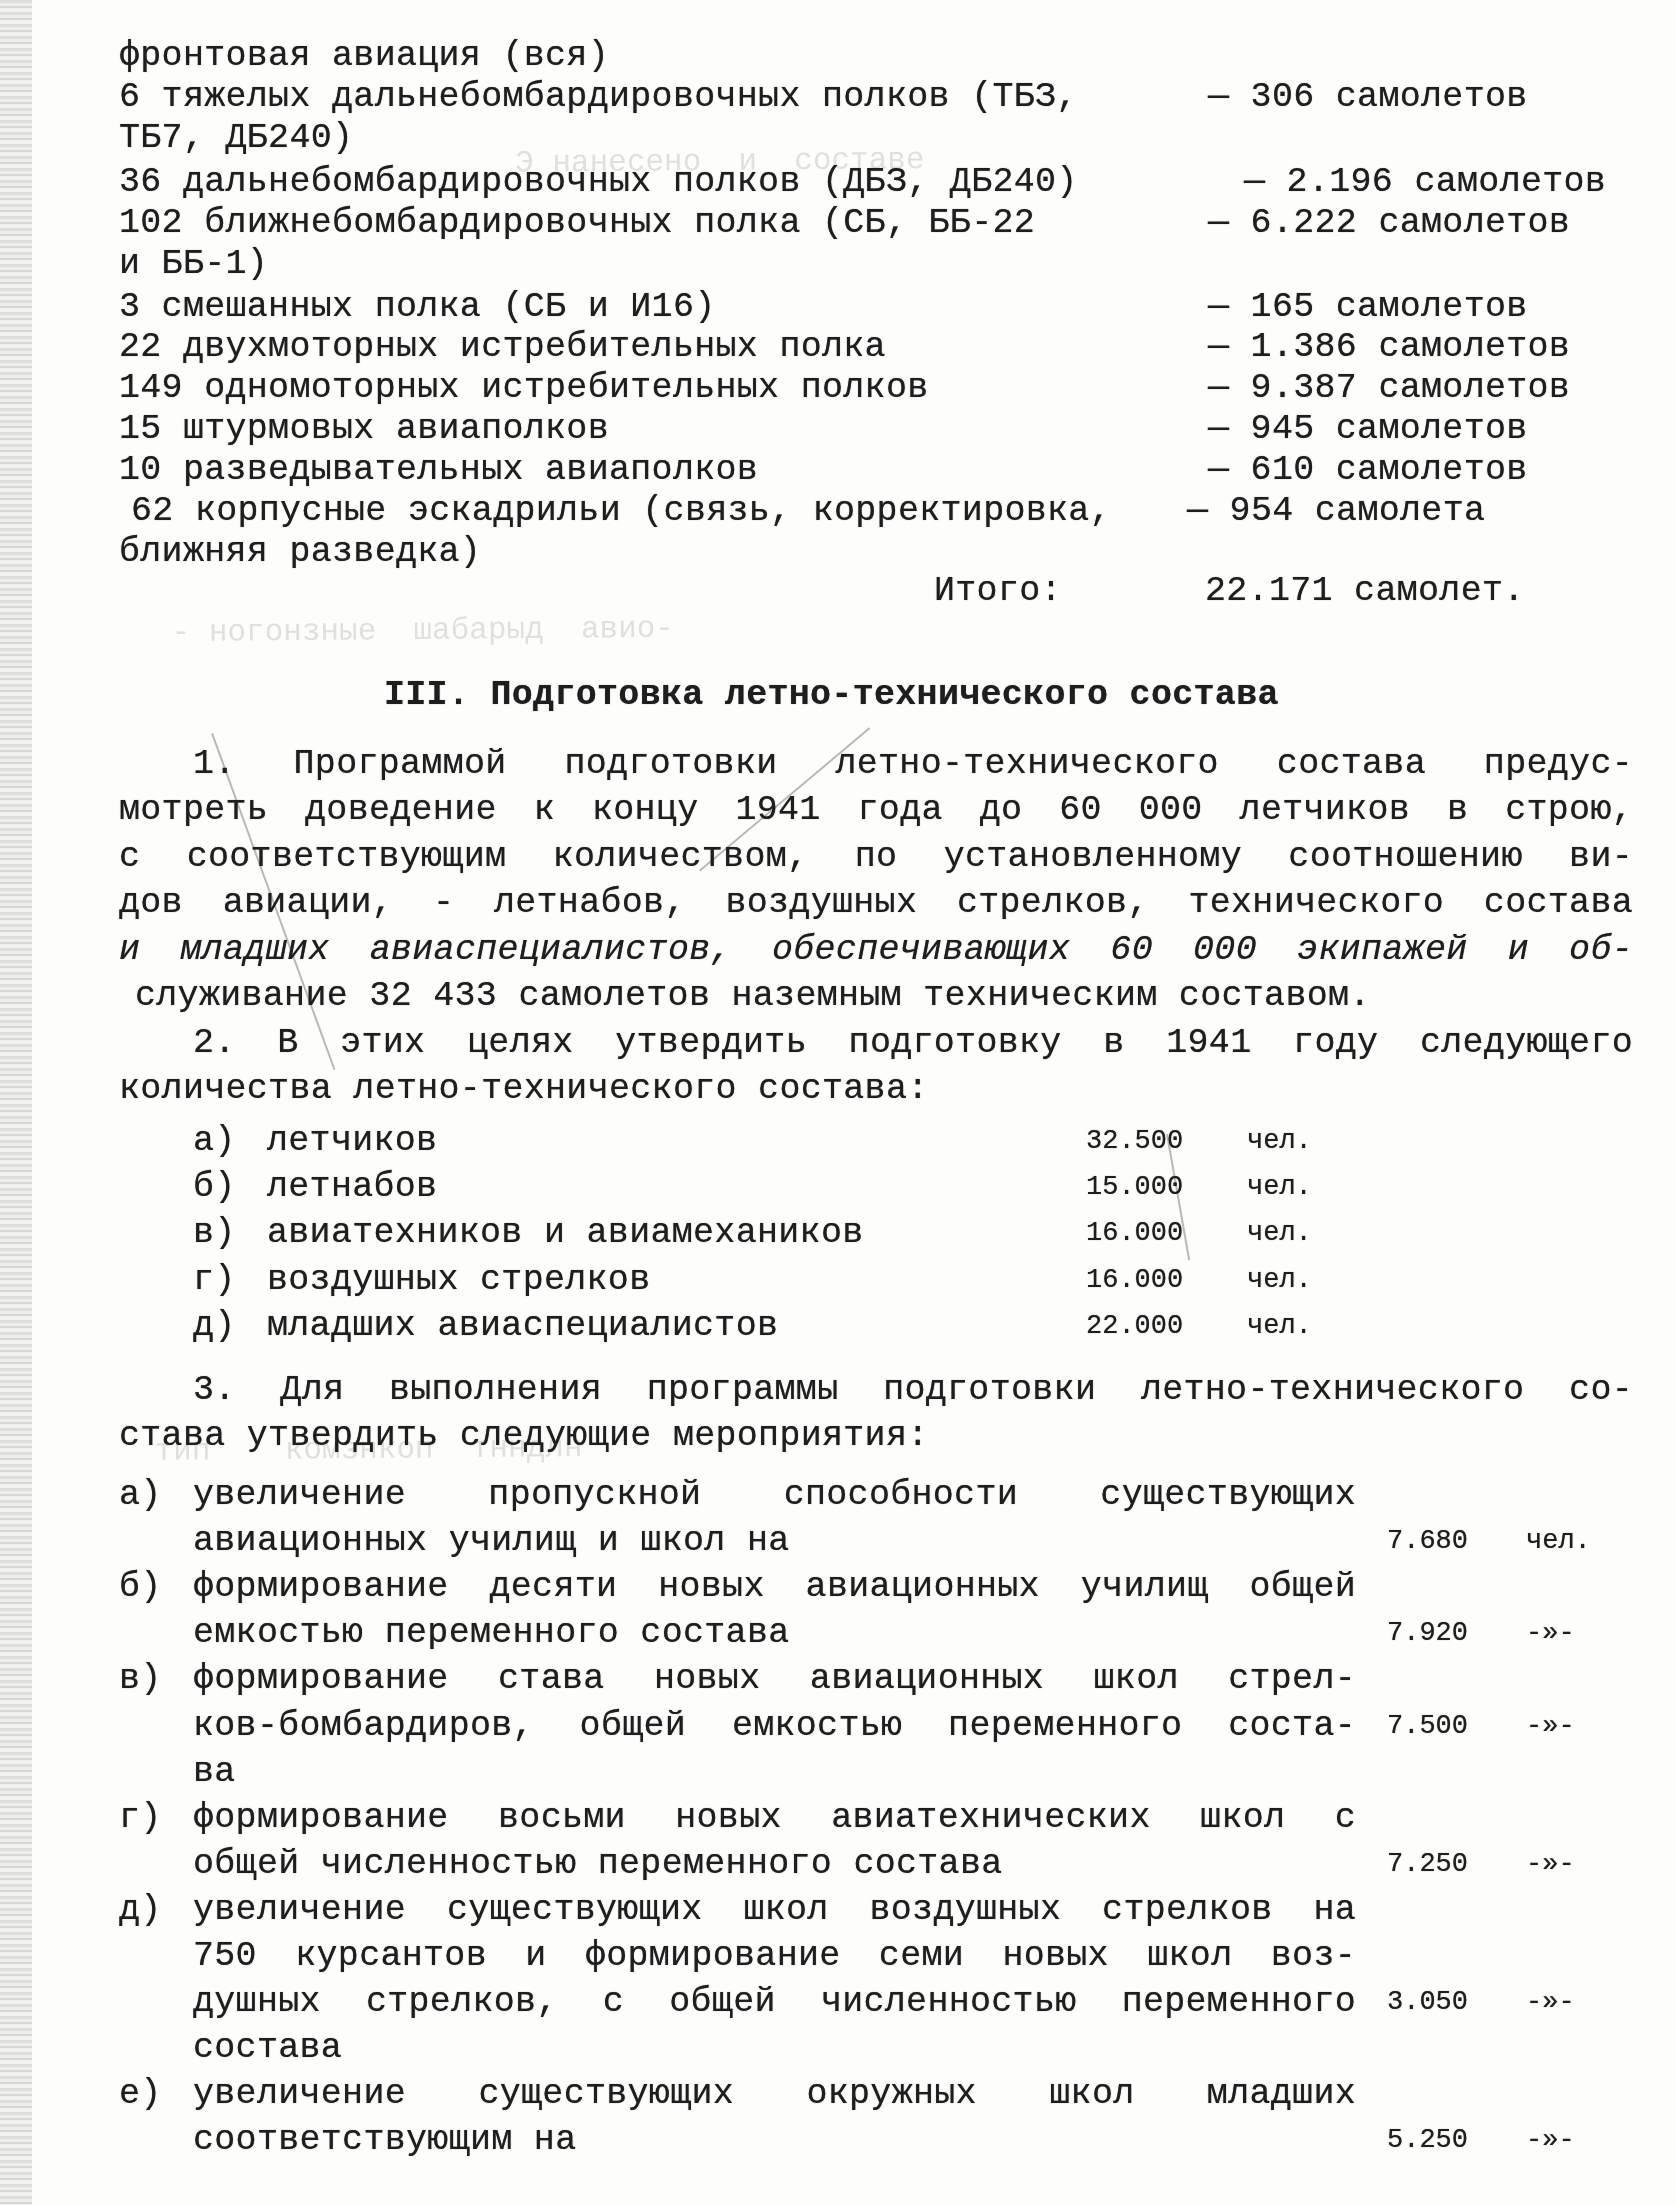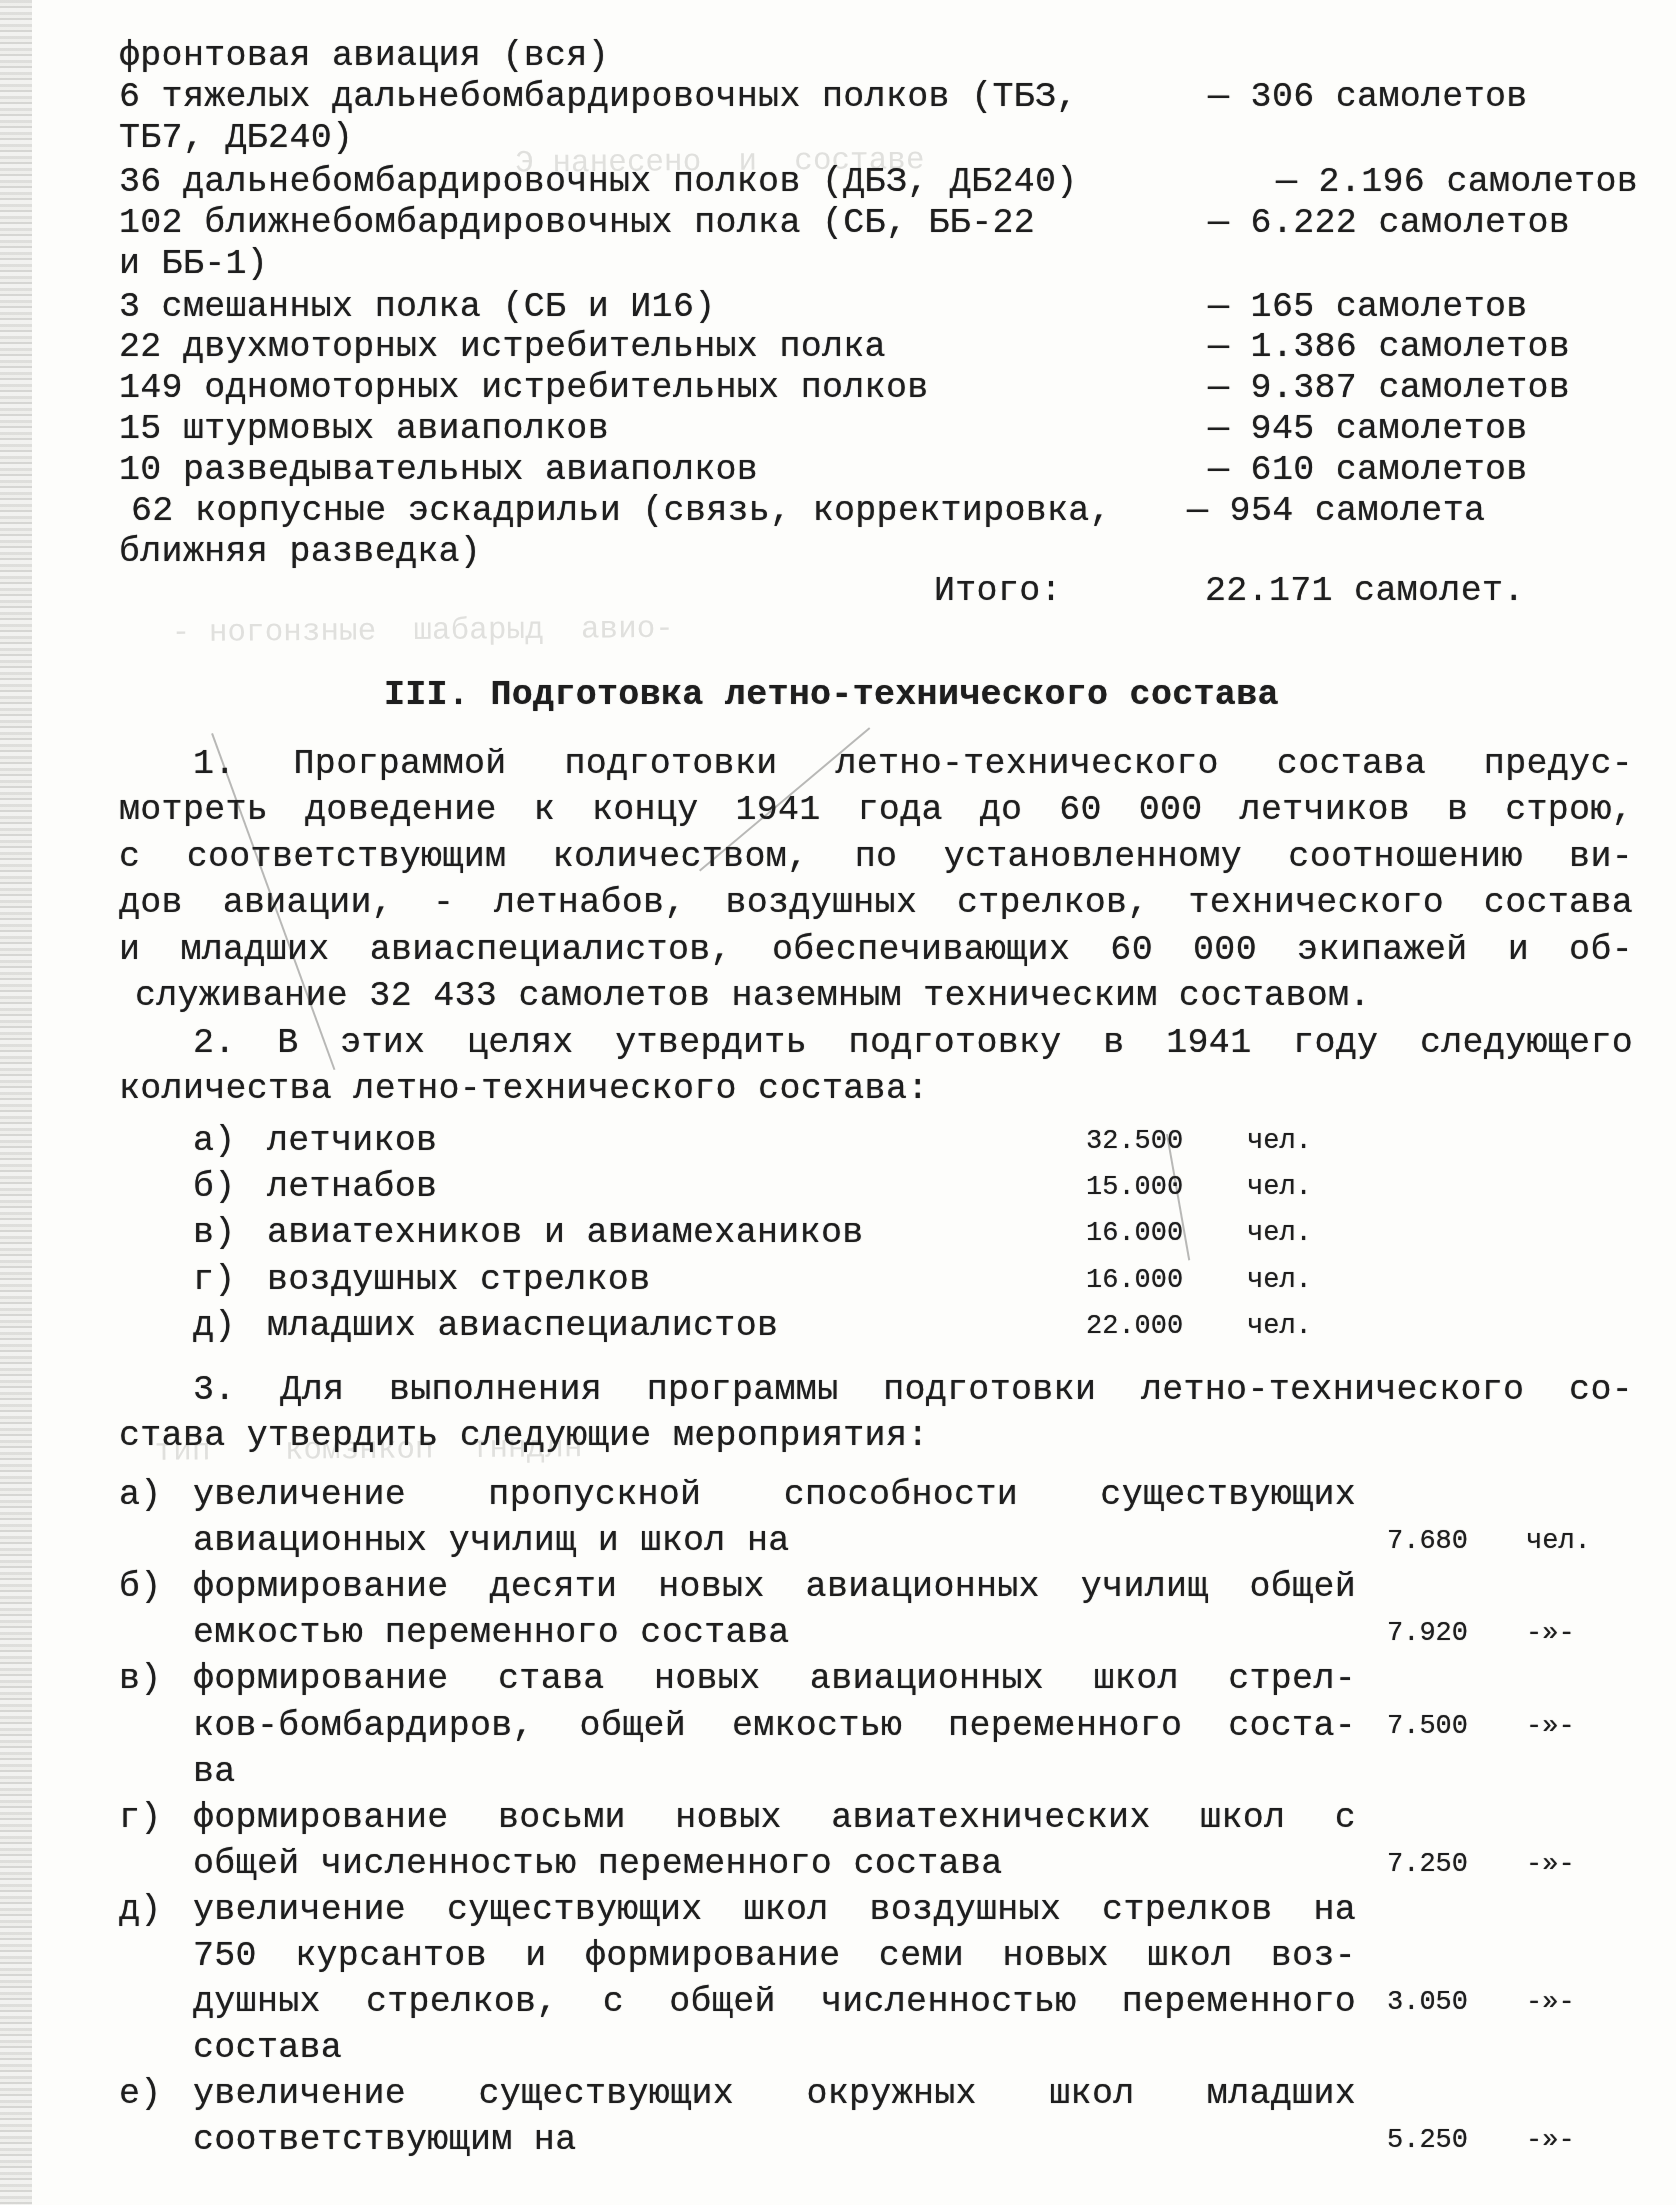--- a/index.html
+++ b/index.html
@@ -36,21 +36,21 @@
 <div class="scratch" style="left:213px;top:733px;width:358px;transform:rotate(70deg)"></div>
 <div class="scratch" style="left:699px;top:870px;width:222px;transform:rotate(-40deg)"></div>
 <div class="scratch" style="left:1168px;top:1134px;width:128px;transform:rotate(80deg)"></div>
 
 <div id="aircraft">
   <div class="ln" style="left:119px;top:36px">фронтовая авиация (вся)</div>
 <div class="ln" style="left: 119px; top: 77px;">6 тяжелых дальнебомбардировочных полков (ТБЗ,</div>
     <div class="ln" style="left: 119px; top: 118px;">ТБ7, ДБ240)</div>
     <div class="ln" style="left: 1208px; top: 77px;">— 306 самолетов</div>
     <div class="ln" style="left: 119px; top: 162px;">36 дальнебомбардировочных полков (ДБЗ, ДБ240)</div>
-    <div class="ln" style="left: 1276px; top: 162px;">— 2.196 самолетов</div>
+    <div class="ln" style="left: 1244px; top: 162px;">— 2.196 самолетов</div>
     <div class="ln" style="left: 119px; top: 203px;">102 ближнебомбардировочных полка (СБ, ББ-22</div>
     <div class="ln" style="left: 119px; top: 244px;">и ББ-1)</div>
     <div class="ln" style="left: 1208px; top: 203px;">— 6.222 самолетов</div>
     <div class="ln" style="left: 119px; top: 287px;">3 смешанных полка (СБ и И16)</div>
     <div class="ln" style="left: 1208px; top: 287px;">— 165 самолетов</div>
     <div class="ln" style="left: 119px; top: 327px;">22 двухмоторных истребительных полка</div>
     <div class="ln" style="left: 1208px; top: 327px;">— 1.386 самолетов</div>
     <div class="ln" style="left: 119px; top: 368px;">149 одномоторных истребительных полков</div>
     <div class="ln" style="left: 1208px; top: 368px;">— 9.387 самолетов</div>
     <div class="ln" style="left: 119px; top: 409px;">15 штурмовых авиаполков</div>
@@ -65,21 +65,21 @@
 <div class="ln" style="left:934px;top:571px">Итого:</div>
 <div class="ln" style="left:1205px;top:571px">22.171 самолет.</div>
 
 <div class="ln b" style="left:384px;top:675px">III. Подготовка летно-технического состава</div>
 
 <div id="para1">
     <div class="ln just" style="left: 193px; top: 744px; width: 1440px;">1. Программой подготовки летно-технического состава предус-</div>
     <div class="ln just" style="left: 119px; top: 790px; width: 1514px;">мотреть доведение к концу 1941 года до 60 000 летчиков в строю,</div>
     <div class="ln just" style="left: 119px; top: 837px; width: 1514px;">с соответствующим количеством, по установленному соотношению ви-</div>
     <div class="ln just" style="left: 119px; top: 883px; width: 1514px;">дов авиации, - летнабов, воздушных стрелков, технического состава</div>
-    <div class="ln just" style="left: 119px; top: 930px; width: 1514px;">и младших авиаспециалистов, обеспечивающих 60 000 экипажей и об-</div>
+    <div class="ln just" style="left: 119px; top: 930px; width: 1514px; font-style: italic;">и младших авиаспециалистов, обеспечивающих 60 000 экипажей и об-</div>
     <div class="ln" style="left: 119px; top: 976px; margin-left: 16px;">служивание 32 433 самолетов наземным техническим составом.</div>
   </div>
 <div id="para2">
     <div class="ln just" style="left: 193px; top: 1023px; width: 1440px;">2. В этих целях утвердить подготовку в 1941 году следующего</div>
     <div class="ln" style="left: 119px; top: 1069px;">количества летно-технического состава:</div>
   </div>
 <div id="training">
     <div class="ln" style="left: 193px; top: 1121px;">а)</div>
     <div class="ln" style="left: 267px; top: 1121px;">летчиков</div>
     <div class="num" style="left: 1086px; top: 1121px;">32.500</div>

